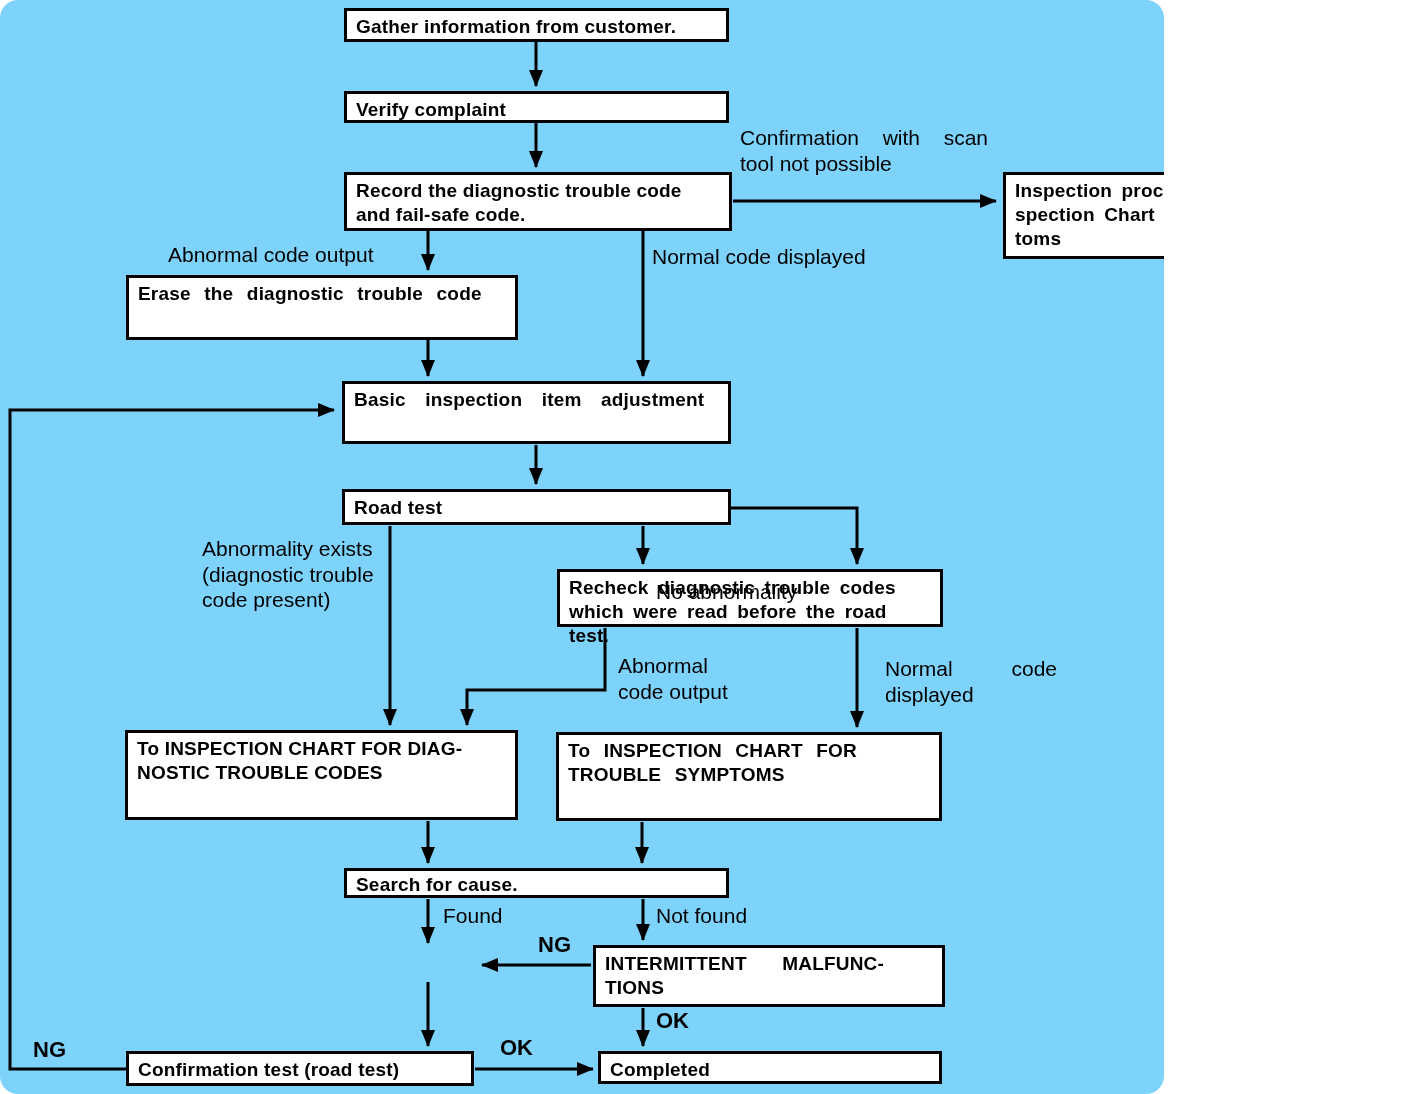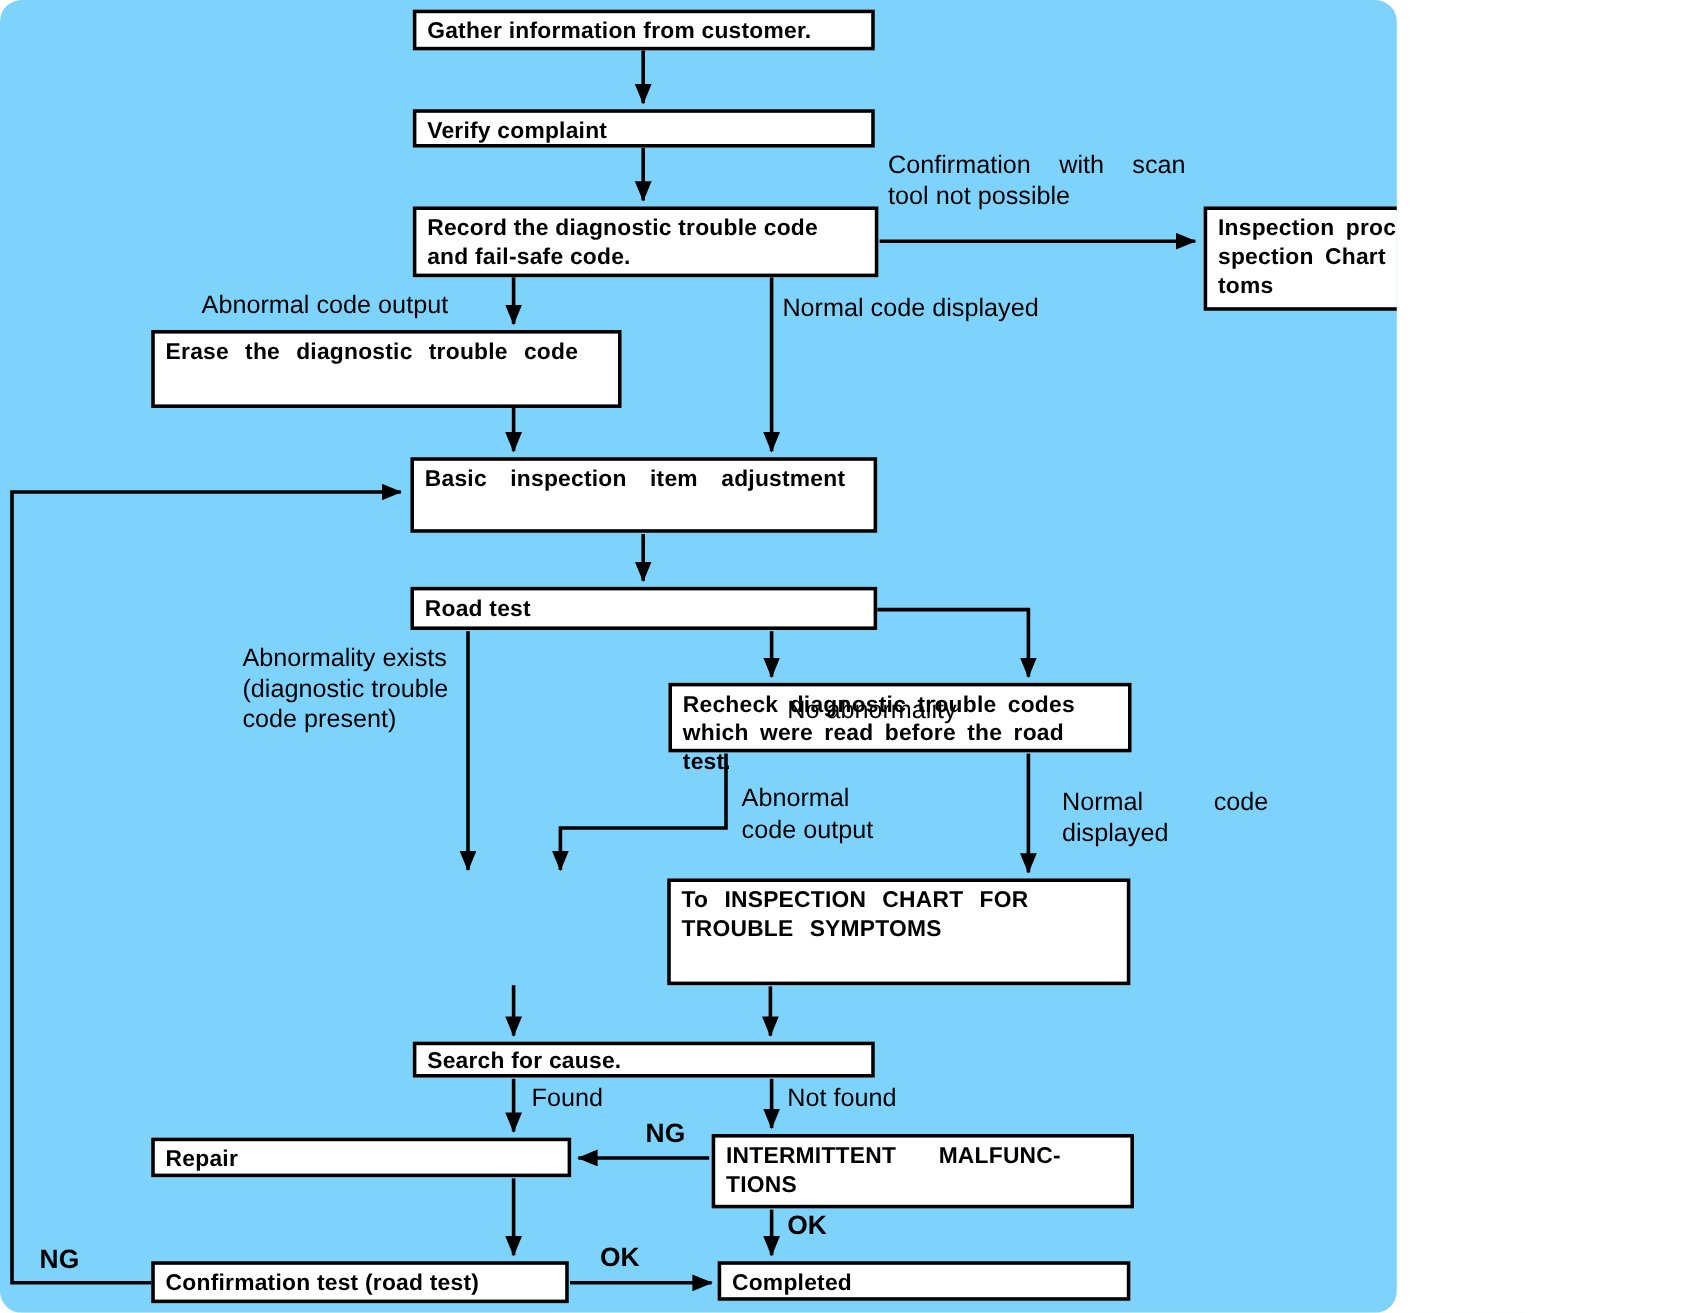--- a/index.html
+++ b/index.html
@@ -88,27 +88,28 @@
 
   <div class="node ws-md" style="left:126px;top:275px;width:392px;height:65px;">Erase the diagnostic trouble code</div>
 
   <div class="node ws-lg" style="left:342px;top:381px;width:389px;height:63px;">Basic inspection item adjustment</div>
 
   <div class="node" style="left:342px;top:489px;width:389px;height:36px;">Road test</div>
 
   <div class="node ws-sm" style="left:557px;top:569px;width:386px;height:58px;">Recheck diagnostic trouble codes
 which were read before the road test.</div>
 
+  <div class="node" style="left:125px;top:730px;width:393px;height:90px;">To INSPECTION CHART FOR DIAG-
+NOSTIC TROUBLE CODES</div>
 
   <div class="node ws-md" style="left:556px;top:732px;width:386px;height:89px;">To INSPECTION CHART FOR
 TROUBLE SYMPTOMS</div>
 
   <div class="node" style="left:344px;top:868px;width:385px;height:30px;padding-top:2px;">Search for cause.</div>
 
-  <div class="node" style="left:126px;top:948px;width:350px;height:33px;">Repair</div>
 
   <div class="node ws-xl" style="left:593px;top:945px;width:352px;height:62px;">INTERMITTENT MALFUNC-
 TIONS</div>
 
   <div class="node" style="left:598px;top:1051px;width:344px;height:33px;">Completed</div>
 
   <div class="node" style="left:126px;top:1051px;width:348px;height:35px;">Confirmation test (road test)</div>
 
   <div class="lbl just" style="left:740px;top:125px;width:248px;">Confirmation with scan tool not possible</div>
 

